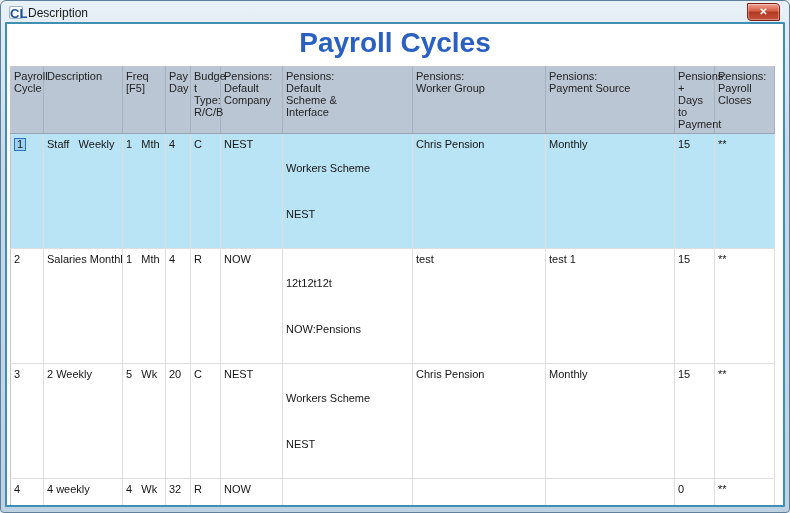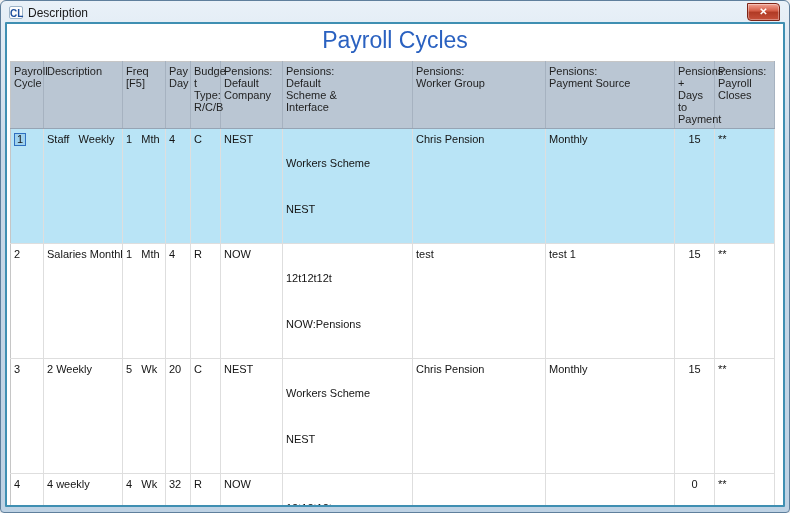--- a/index.html
+++ b/index.html
@@ -13,41 +13,41 @@
     background:linear-gradient(#e9f1f8, #c9d9e8 30%, #bed2e4);
     padding:0 4px 5px 4px;
     position:relative;
   }
   .titlebar {
     height:21px; display:flex; align-items:center;
     padding:2px 2px 0 4px; font-size:12px; color:#1a1a1a;
   }
   .app-icon {
     width:14px; height:13px; background:#fdfdfd; border-radius:2px;
-    color:#1d4f9e; font-weight:bold; font-size:10px; line-height:13px;
+    color:#1d4f9e; font-weight:bold; font-size:13px; line-height:13px;
     text-align:center; margin-right:5px; border:1px solid #9db4c8;
   }
   .close-btn {
     position:absolute; top:2px; right:9px;
     width:33px; height:18px;
     background:linear-gradient(#f2a394, #d25a43 45%, #b03a24 50%, #c6503a);
     border:1px solid #7e2416; border-radius:0 4px 1px 4px;
     color:#fff; font-size:10px; font-weight:bold; text-align:center; line-height:16px;
     box-shadow:inset 0 0 0 1px rgba(255,255,255,.35);
     cursor:pointer;
   }
   .client {
     height:485px; background:#fff;
     border:2px solid #3f8fb2; border-radius:1px;
     padding:2px; display:flex; flex-direction:column; overflow:hidden;
   }
 
   .page-title {
-    text-align:center; font-size:23px; color:#2a61c0;
-    margin:1px 0 7px 0; font-weight:400;
+    text-align:center; font-size:28px; color:#2a61c0;
+    margin:1px 0 7px 0; font-weight:700;
   }
 
   table.grid {
     border-collapse:collapse; table-layout:fixed;
     width:764px; margin-left:1px; font-size:11px;
     border:1px solid #c6c6c6;
   }
   .grid th {
     background:#bac6d3; color:#1f1f1f; font-weight:400;
     text-align:left; vertical-align:top;
@@ -59,21 +59,21 @@
     vertical-align:top; padding:4px 3px; color:#141414;
     border-right:1px solid #dedede; border-bottom:1px solid #dedede;
     height:38px; line-height:12px; white-space:pre; overflow:hidden;
   }
   .grid tr.selected td { background:#b9e4f6; }
   .cycle-sel {
     display:inline-block; background:#9fd2ee; border:1px solid #2e6fc0;
     padding:0 2px; line-height:11px;
   }
   .l2 { margin-top:10px; }
-  .c-center { text-align:center; }
+  .c-center { }
 
   .spacer { flex:1; }
 </style>
 </head>
 <body>
 
 <div class="window">
   <div class="titlebar">
     <div class="app-icon">CL</div>
     <span>Description</span>

